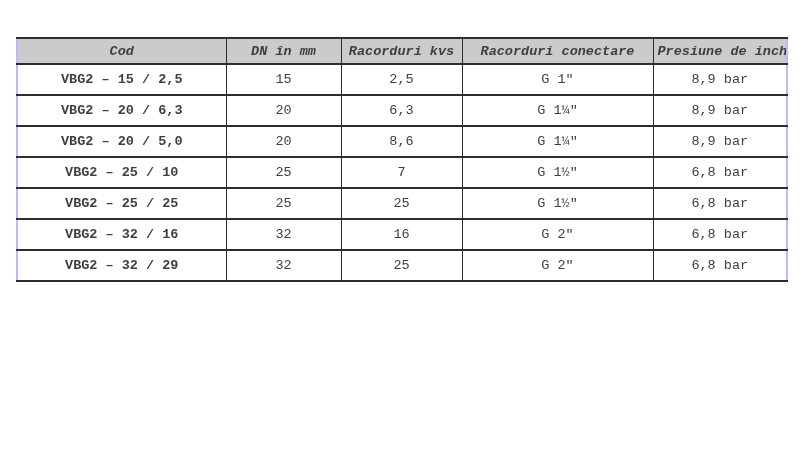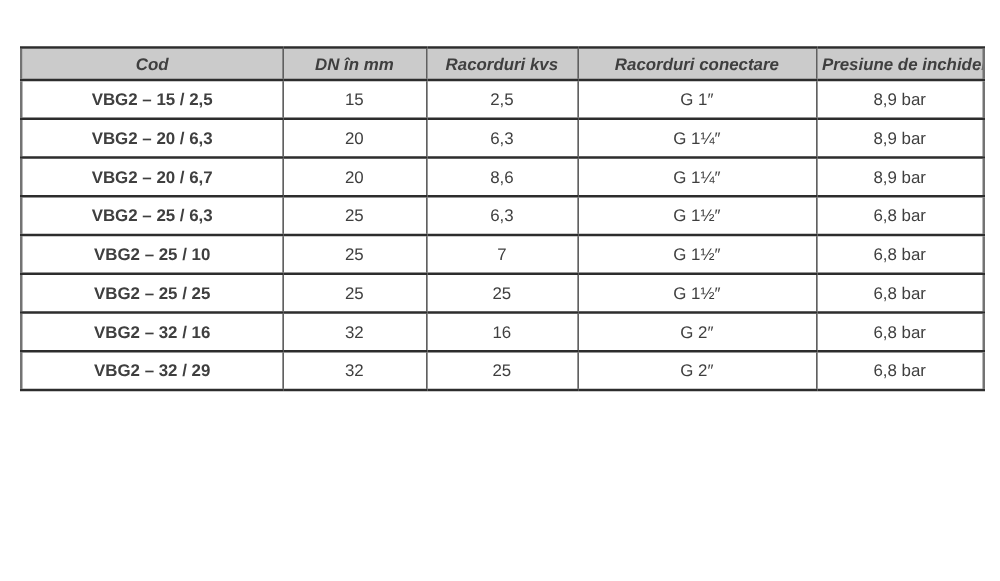--- a/index.html
+++ b/index.html
@@ -13,21 +13,22 @@
   }
   .table-wrap {
     position: absolute;
     left: 16px;
     top: 37px;
   }
   table.spec-table {
     border-collapse: collapse;
     table-layout: fixed;
     width: 770px;
-    border: 2px solid #737373;
+    border: 2px solid #c4b5fd;
+    font-family: Liberation Mono, monospace;
   }
   table.spec-table th,
   table.spec-table td {
     border-left: 1px solid #2d2d2d;
     border-right: 1px solid #2d2d2d;
     border-top: 2px solid #2d2d2d;
     border-bottom: 2px solid #2d2d2d;
     text-align: center;
     vertical-align: middle;
     color: #3f3f3f;
@@ -86,32 +87,25 @@
           <td class="cell-presiune">8,9 bar</td>
         </tr>
         <tr>
           <td class="cell-cod">VBG2 – 20 / 6,3</td>
           <td class="cell-dn">20</td>
           <td class="cell-kvs">6,3</td>
           <td class="cell-racord">G 1¼″</td>
           <td class="cell-presiune">8,9 bar</td>
         </tr>
         <tr>
-          <td class="cell-cod">VBG2 – 20 / 6,7</td>
+          <td class="cell-cod">VBG2 – 20 / 5,0</td>
           <td class="cell-dn">20</td>
           <td class="cell-kvs">8,6</td>
           <td class="cell-racord">G 1¼″</td>
           <td class="cell-presiune">8,9 bar</td>
-        </tr>
-        <tr>
-          <td class="cell-cod">VBG2 – 25 / 6,3</td>
-          <td class="cell-dn">25</td>
-          <td class="cell-kvs">6,3</td>
-          <td class="cell-racord">G 1½″</td>
-          <td class="cell-presiune">6,8 bar</td>
         </tr>
         <tr>
           <td class="cell-cod">VBG2 – 25 / 10</td>
           <td class="cell-dn">25</td>
           <td class="cell-kvs">7</td>
           <td class="cell-racord">G 1½″</td>
           <td class="cell-presiune">6,8 bar</td>
         </tr>
         <tr>
           <td class="cell-cod">VBG2 – 25 / 25</td>

